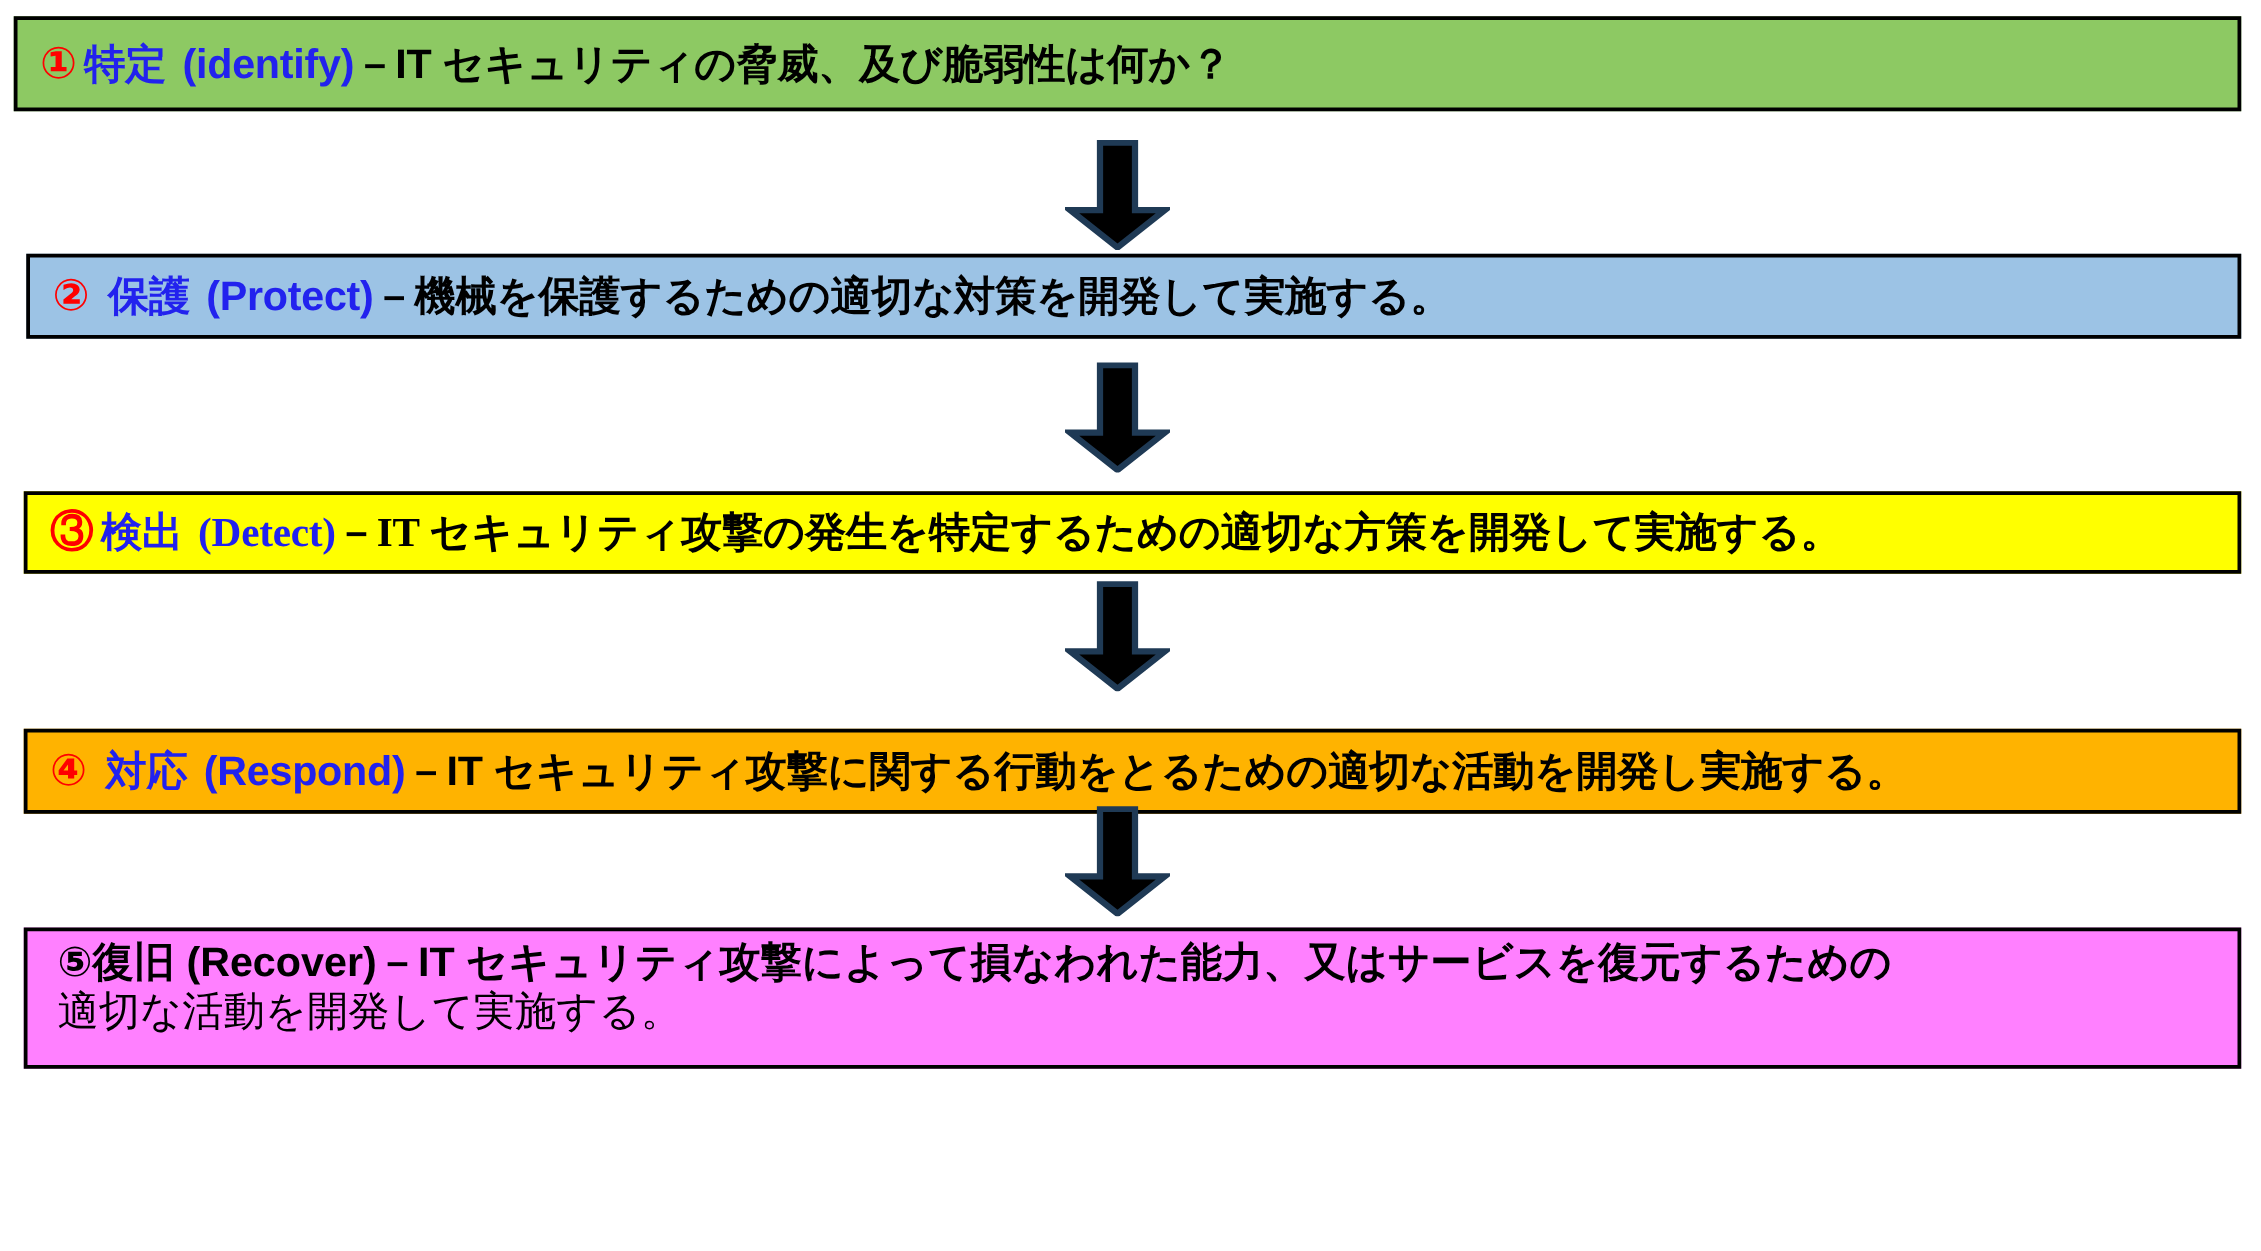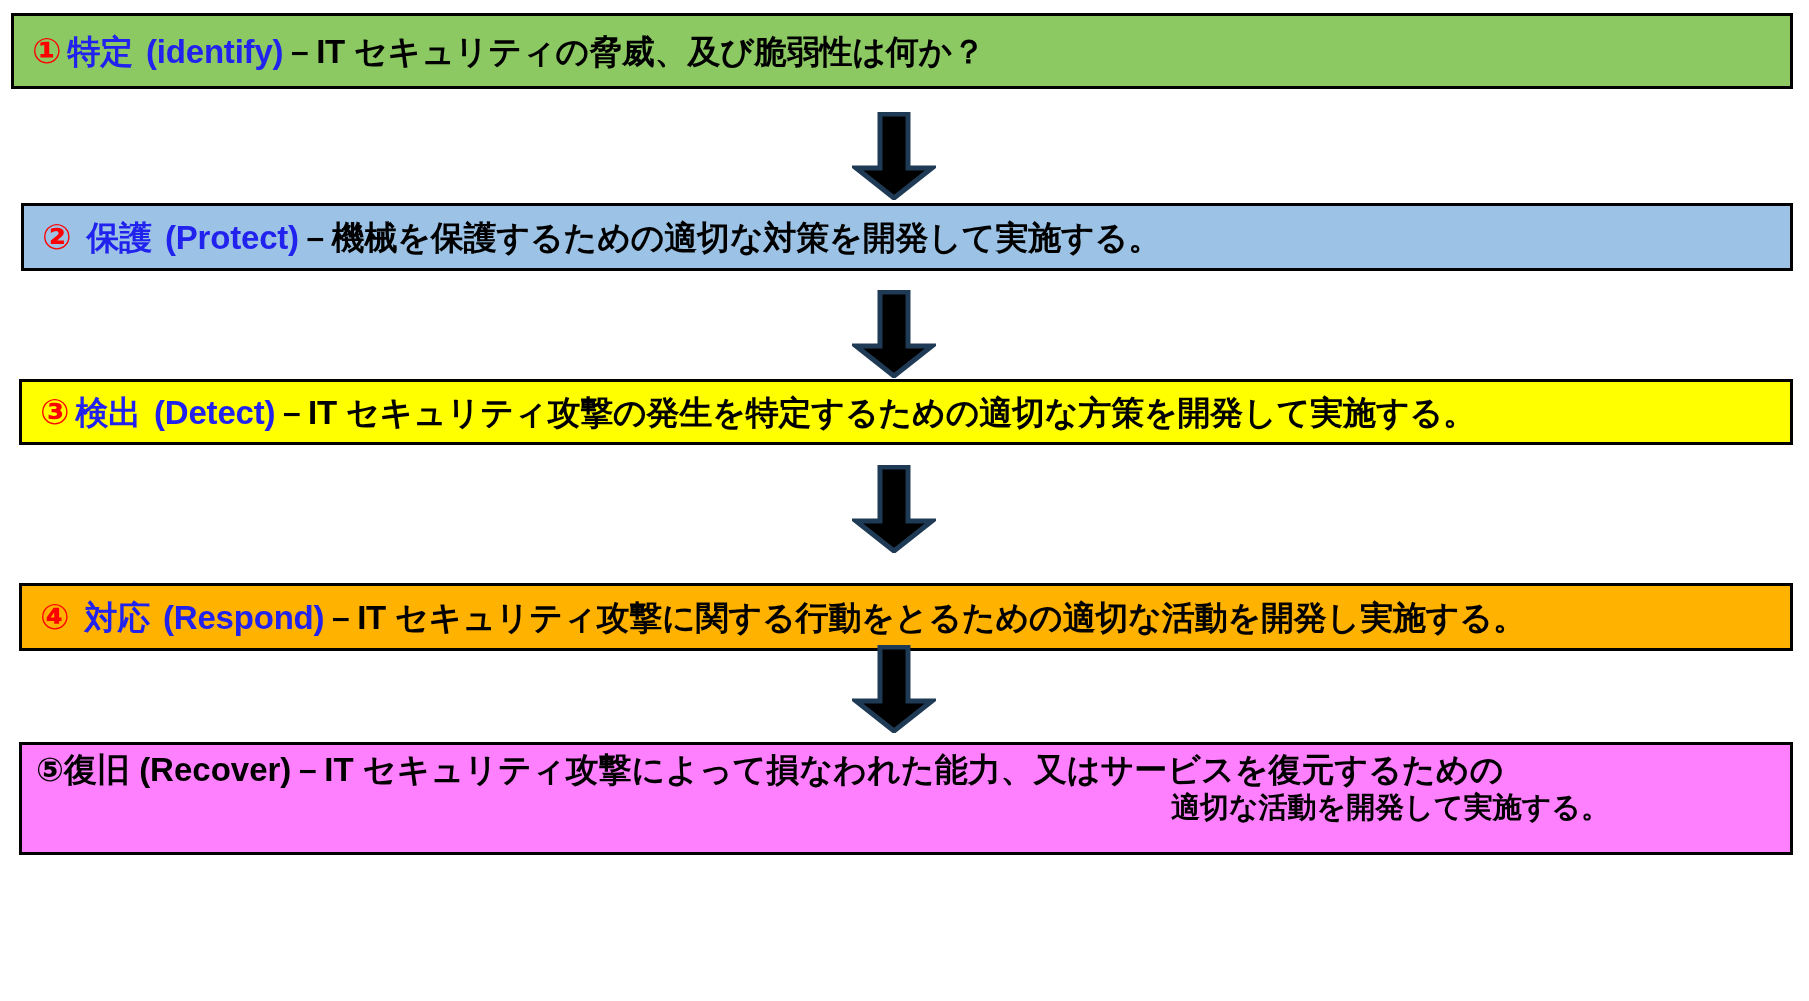--- a/index.html
+++ b/index.html
@@ -27,21 +27,21 @@
     position: absolute;
     box-sizing: border-box;
     border: 3px solid #000000;
     display: flex;
     align-items: center;
     padding-left: 18px;
     padding-right: 10px;
   }
   .step-box.centered-wrap {
     display: block;
-    padding-left: 14px;
+    padding-left: 24px;
     padding-top: 6px;
   }
 
   .step-text {
     font-weight: bold;
     font-size: 33px;
     line-height: 1.22;
     letter-spacing: -0.2px;
     white-space: nowrap;
     color: #000000;
@@ -68,25 +68,25 @@
   
   .box5 .line1 {
     white-space: nowrap;
     font-weight: bold;
     font-size: 33px;
     line-height: 1.18;
     color: #000000;
   }
   .box5 .line2 {
     white-space: nowrap;
-    font-weight: bold;
-    font-size: 29px;
+    font-weight: normal;
+    font-size: 33px;
     line-height: 1.18;
     color: #000000;
-    text-align: right;
+    text-align: left;
     padding-right: 170px;
   }
 
   
   .arrow {
     position: absolute;
   }
   .arrow svg { display: block; }
 </style>
 </head>
@@ -111,21 +111,21 @@
       <span class="num">②</span><span>&nbsp;</span><span class="jp-label">保護</span><span>&nbsp;</span><span class="en-label">(Protect)</span><span class="dash">－</span><span class="body">機械を保護するための適切な対策を開発して実施する。</span>
     </div>
   </div>
 
   <div class="arrow" style="left:852px; top:290px; width:84px; height:88px;">
     <svg width="84" height="88" viewBox="0 0 84 88" aria-hidden="true">
       <polygon points="28,2 56,2 56,56 80,56 42,86 4,56 28,56" fill="#000000" stroke="#1F3A55" stroke-width="5"></polygon>
     </svg>
   </div>
 
-  <div class="step-box" style="left: 19px; top: 379px; width: 1774px; height: 66px; background-color: rgb(255, 255, 0);">
+  <div class="step-box" style="left: 19px; top: 393px; width: 1774px; height: 66px; background-color: rgb(255, 255, 0); font-family: Liberation Serif, serif;">
     <div class="step-text">
       <span class="num">③</span><span class="jp-label">検出</span><span>&nbsp;</span><span class="en-label">(Detect)</span><span class="dash">－</span><span class="body">IT セキュリティ攻撃の発生を特定するための適切な方策を開発して実施する。</span>
     </div>
   </div>
 
   <div class="arrow" style="left:852px; top:465px; width:84px; height:88px;">
     <svg width="84" height="88" viewBox="0 0 84 88" aria-hidden="true">
       <polygon points="28,2 56,2 56,56 80,56 42,86 4,56 28,56" fill="#000000" stroke="#1F3A55" stroke-width="5"></polygon>
     </svg>
   </div>

